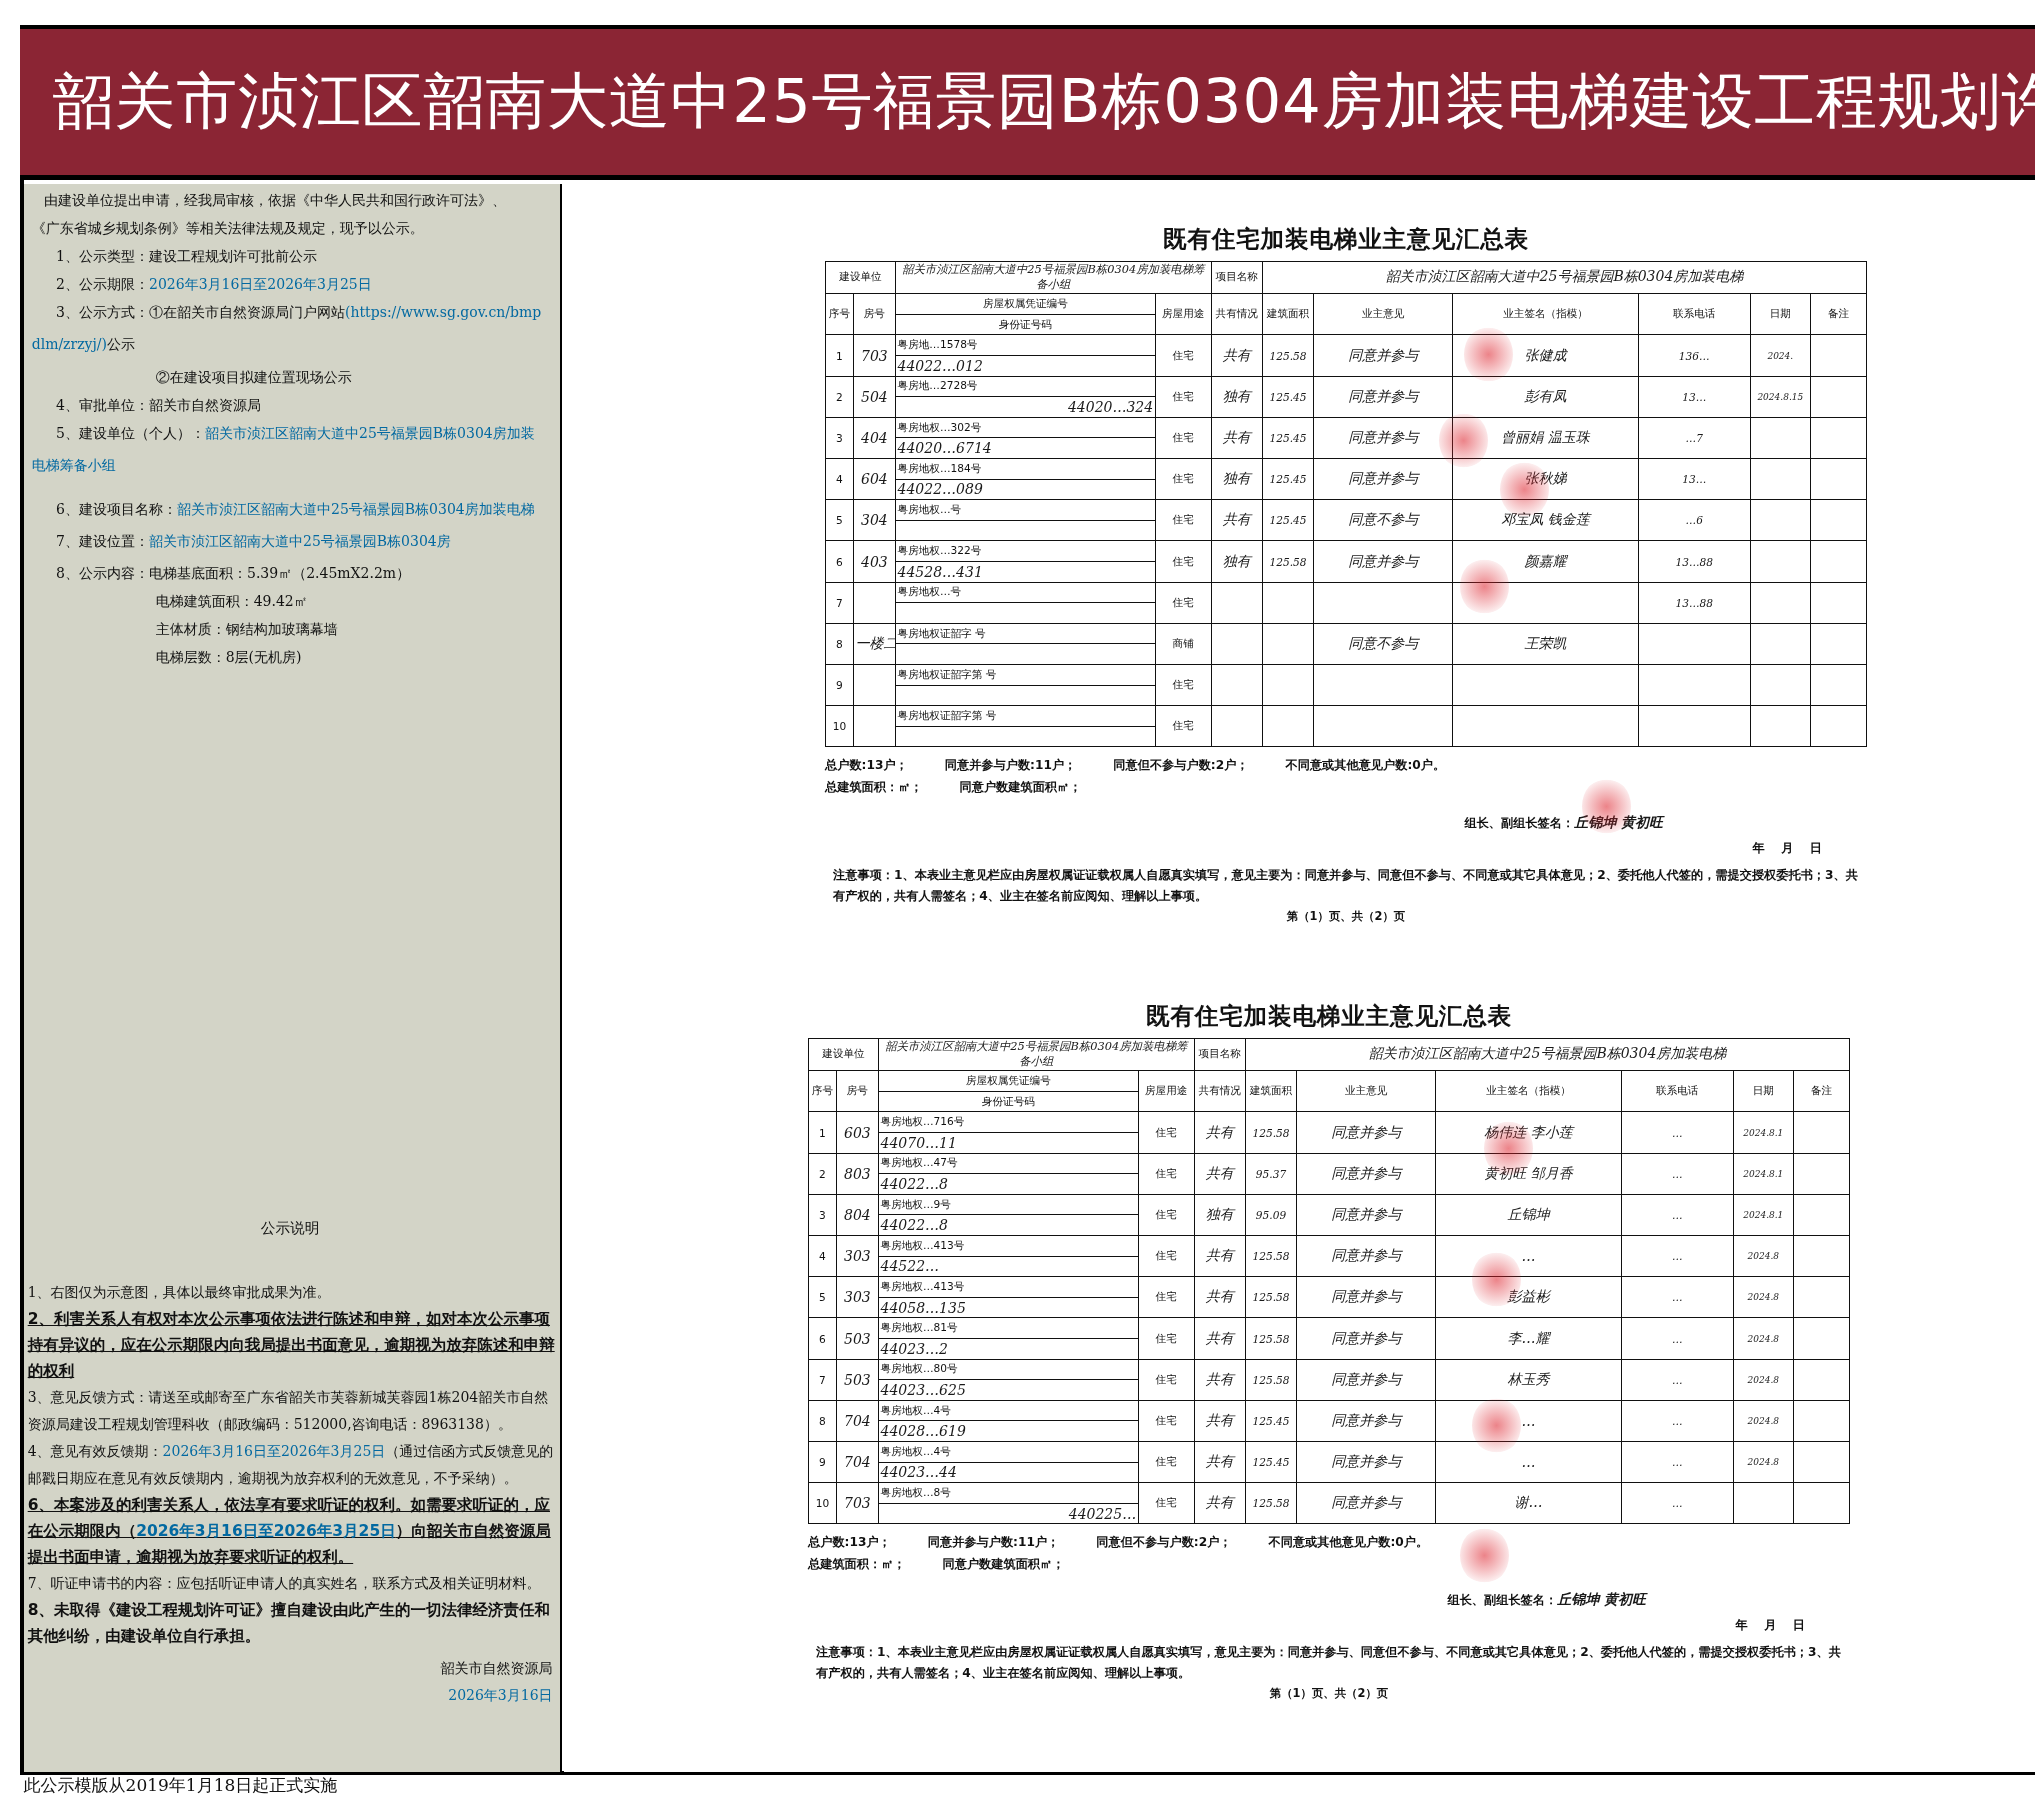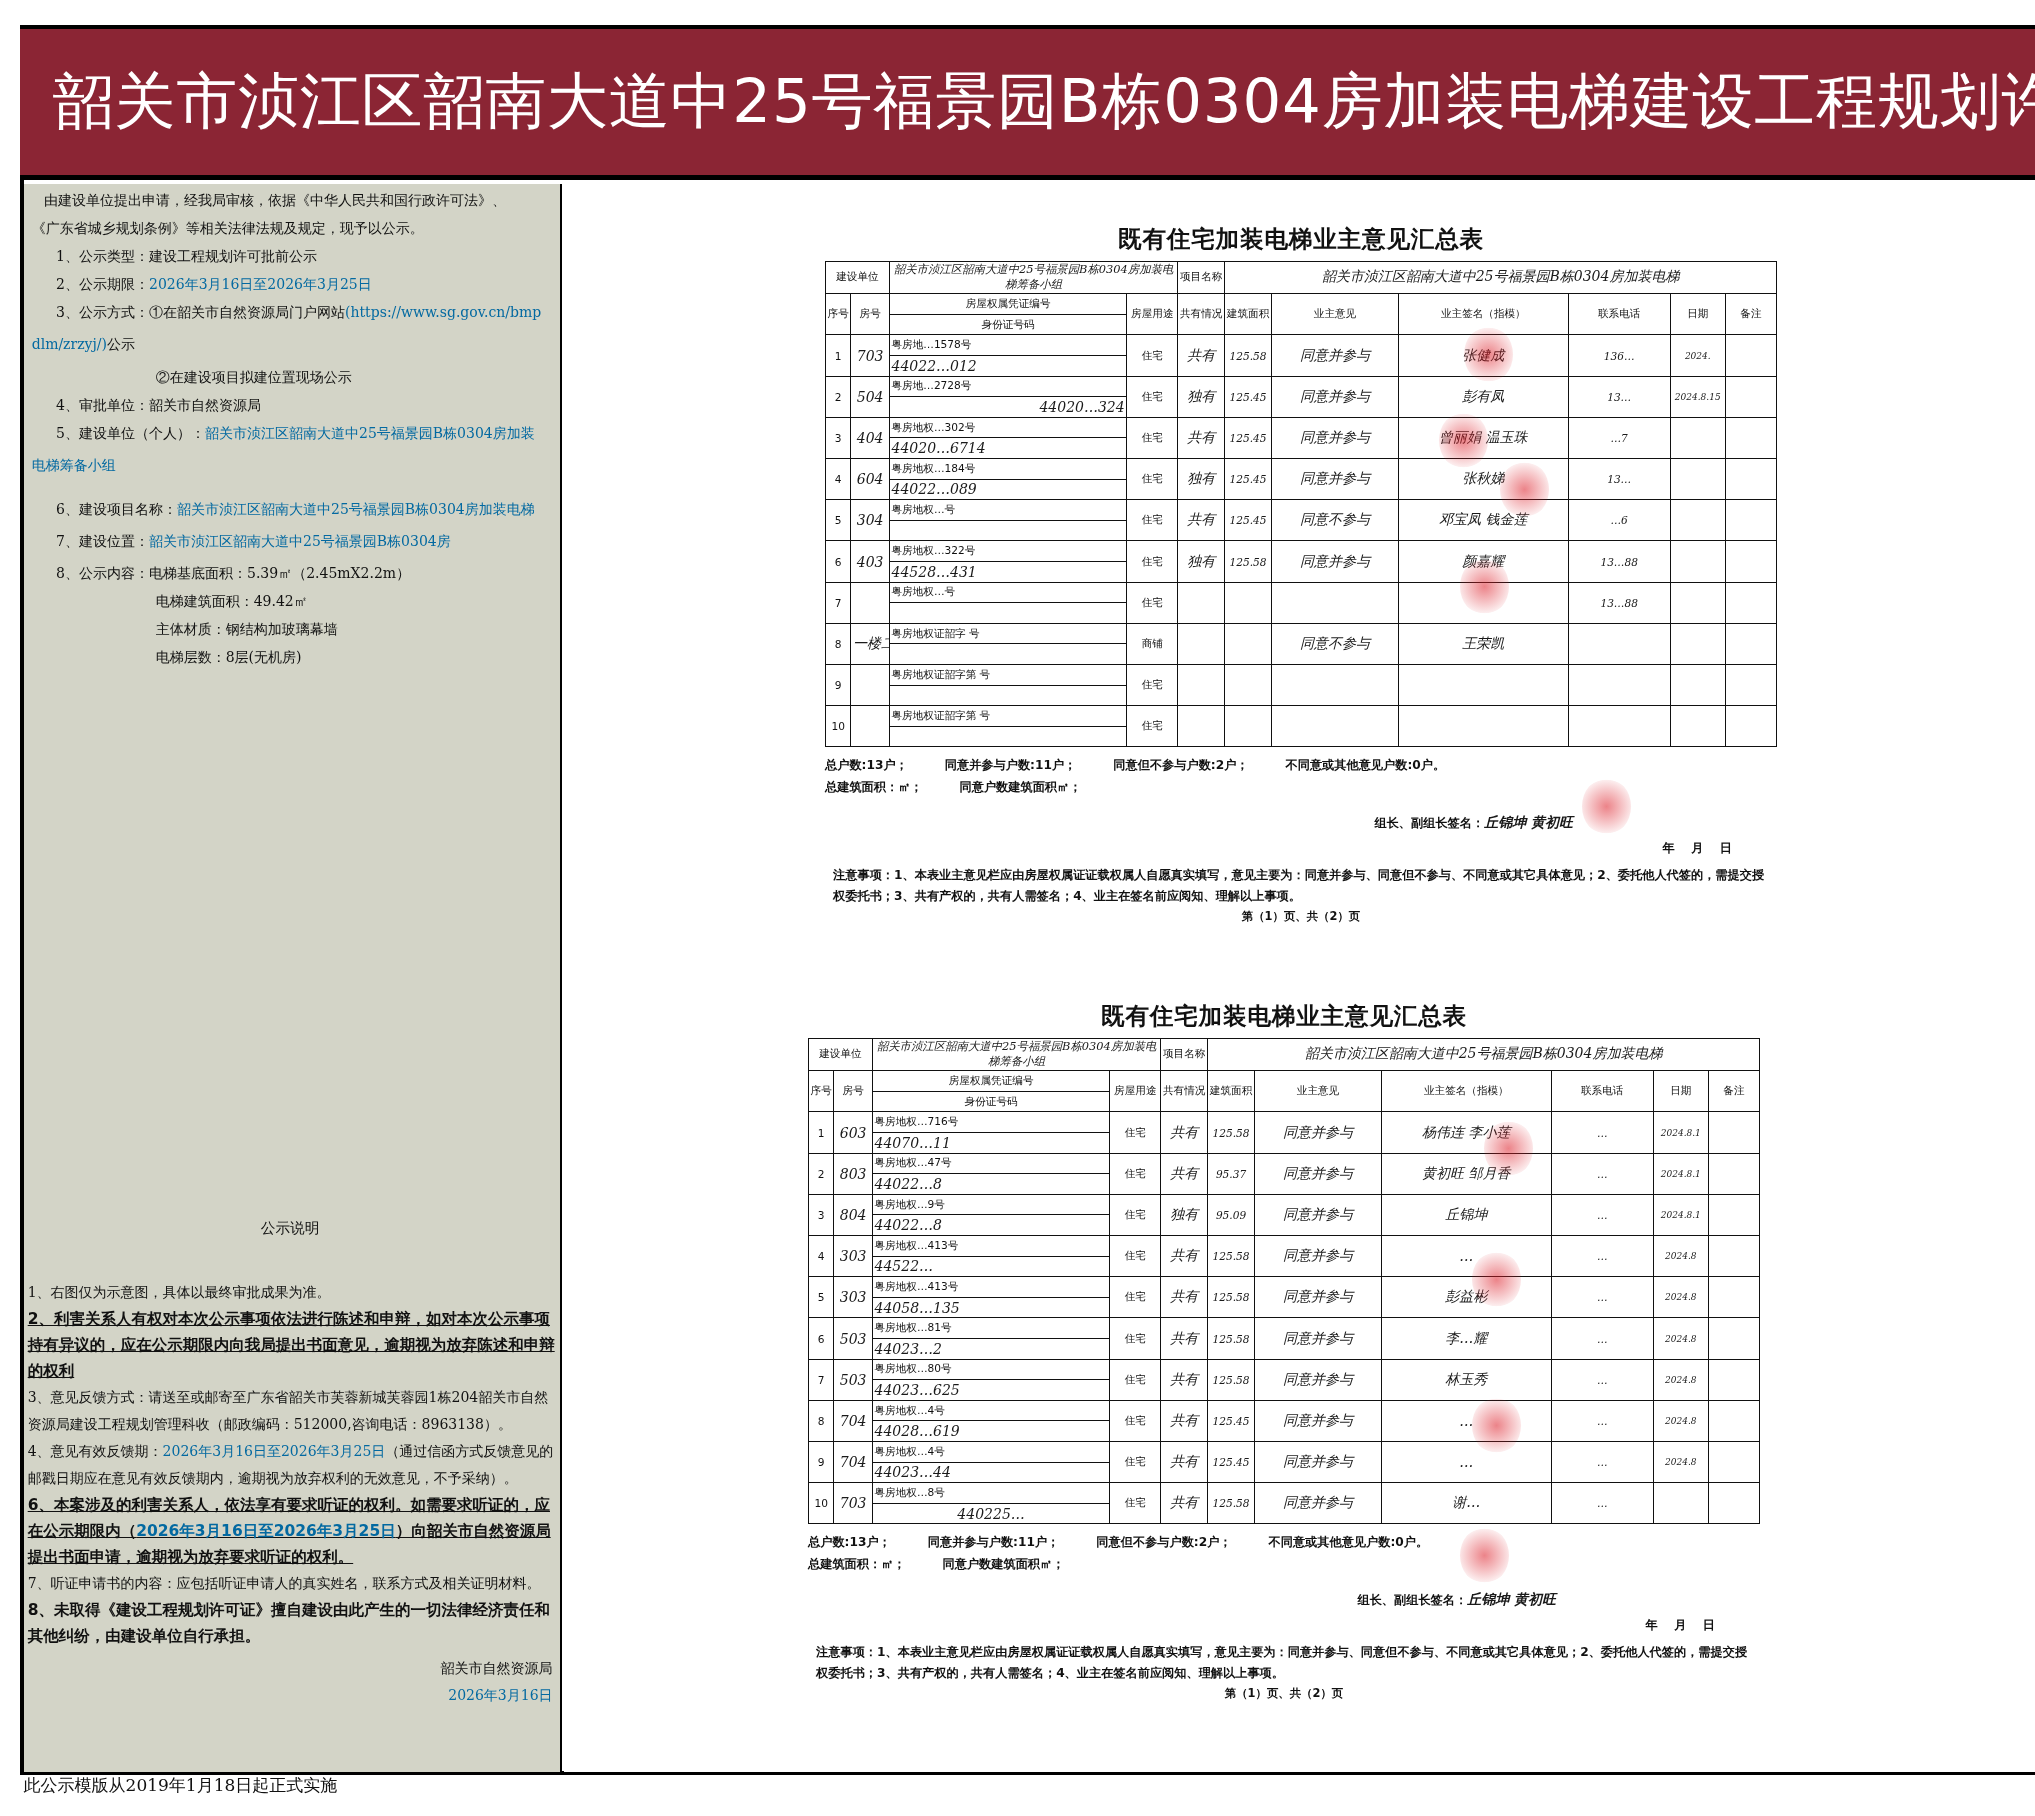--- a/index.html
+++ b/index.html
@@ -14,21 +14,21 @@
   .ind{padding-left:24.4px;}
   .ind2{padding-left:124px;}
   .note-title{position:absolute;top:1035px;left:0;width:533px;text-align:center;font-size:14.7px;}
   .notes{position:absolute;left:4.1px;top:1095px;width:529px;}
   .notes p{font-size:14px;line-height:27px;}
   .notes .bold{font-family:"DejaVu Sans",sans-serif;font-weight:bold;font-size:15.5px;text-decoration:underline;line-height:26px;}
   .notes .bold2{font-family:"DejaVu Sans",sans-serif;font-weight:bold;font-size:15.5px;line-height:26px;}
   .sign{text-align:right;padding-right:4.1px;}
   .footer-note{position:absolute;left:23.6px;top:1774px;font-size:17px;}
   .center{position:absolute;left:564px;top:184px;width:1596px;height:1588px;background:#fff;}
-  .sheet{position:absolute;left:261px;width:952px;}
+  .sheet{position:absolute;left:261px;width:1042px;}
   .sheet h2{margin:0;text-align:center;font-family:"DejaVu Sans",sans-serif;font-weight:bold;font-size:23.6px;letter-spacing:0.8px;}
   table.t{border-collapse:collapse;width:100%;font-family:"DejaVu Sans",sans-serif;font-size:10.6px;table-layout:fixed;}
   table.t td{border:1.2px solid #111;text-align:center;vertical-align:middle;padding:0.8px 1.6px;height:18px;overflow:hidden;white-space:nowrap;}
   .hand{font-family:"DejaVu Serif",serif;font-style:italic;font-size:14px;color:#1a1a1a;}
   .seal{position:absolute;width:49px;height:57px;border-radius:50%;background:radial-gradient(circle,rgba(220,30,40,.55),rgba(220,30,40,.08) 70%,transparent 72%);pointer-events:none;}
   .summary{font-family:"DejaVu Sans",sans-serif;font-weight:bold;font-size:12.2px;line-height:22px;margin-top:6.5px;}
   .summary span{margin-right:37px;}
   .leaders{font-family:"DejaVu Sans",sans-serif;font-weight:bold;font-size:12.2px;text-align:right;padding-right:204px;margin-top:16.3px;}
   .ymd{font-family:"DejaVu Sans",sans-serif;font-weight:bold;font-size:12.2px;text-align:right;padding-right:45px;margin-top:8.1px;word-spacing:12.2px;}
   .caution{font-family:"DejaVu Sans",sans-serif;font-weight:bold;font-size:12.2px;line-height:21px;margin-top:8.1px;padding:0 8.1px;}
@@ -487,21 +487,21 @@
             <td rowspan="2">住宅</td>
             <td rowspan="2" class="hand">共有</td>
             <td rowspan="2" class="hand" style="font-size:10.6px">125.58</td>
             <td rowspan="2" class="hand">同意并参与</td>
             <td rowspan="2" class="hand">谢…</td>
             <td rowspan="2" class="hand" style="font-size:10.6px">…</td>
             <td rowspan="2" class="hand" style="font-size:9px"></td>
             <td rowspan="2"></td>
           </tr>
           <tr>
-            <td class="hand" style="text-align:center">440225…</td>
+            <td class="hand" style="text-align:right">440225…</td>
           </tr>
         </tbody>
     </table>
     <div class="summary">
       <div><span>总户数:13户；</span><span>同意并参与户数:11户；</span><span>同意但不参与户数:2户；</span><span>不同意或其他意见户数:0户。</span></div>
       <div><span>总建筑面积：㎡；</span><span>同意户数建筑面积㎡；</span></div>
     </div>
     <div class="leaders"><span>组长、副组长签名：</span><span class="hand">丘锦坤  黄初旺</span></div>
     <div class="ymd">年 月 日</div>
     <div class="caution">注意事项：1、本表业主意见栏应由房屋权属证证载权属人自愿真实填写，意见主要为：同意并参与、同意但不参与、不同意或其它具体意见；2、委托他人代签的，需提交授权委托书；3、共有产权的，共有人需签名；4、业主在签名前应阅知、理解以上事项。</div>

